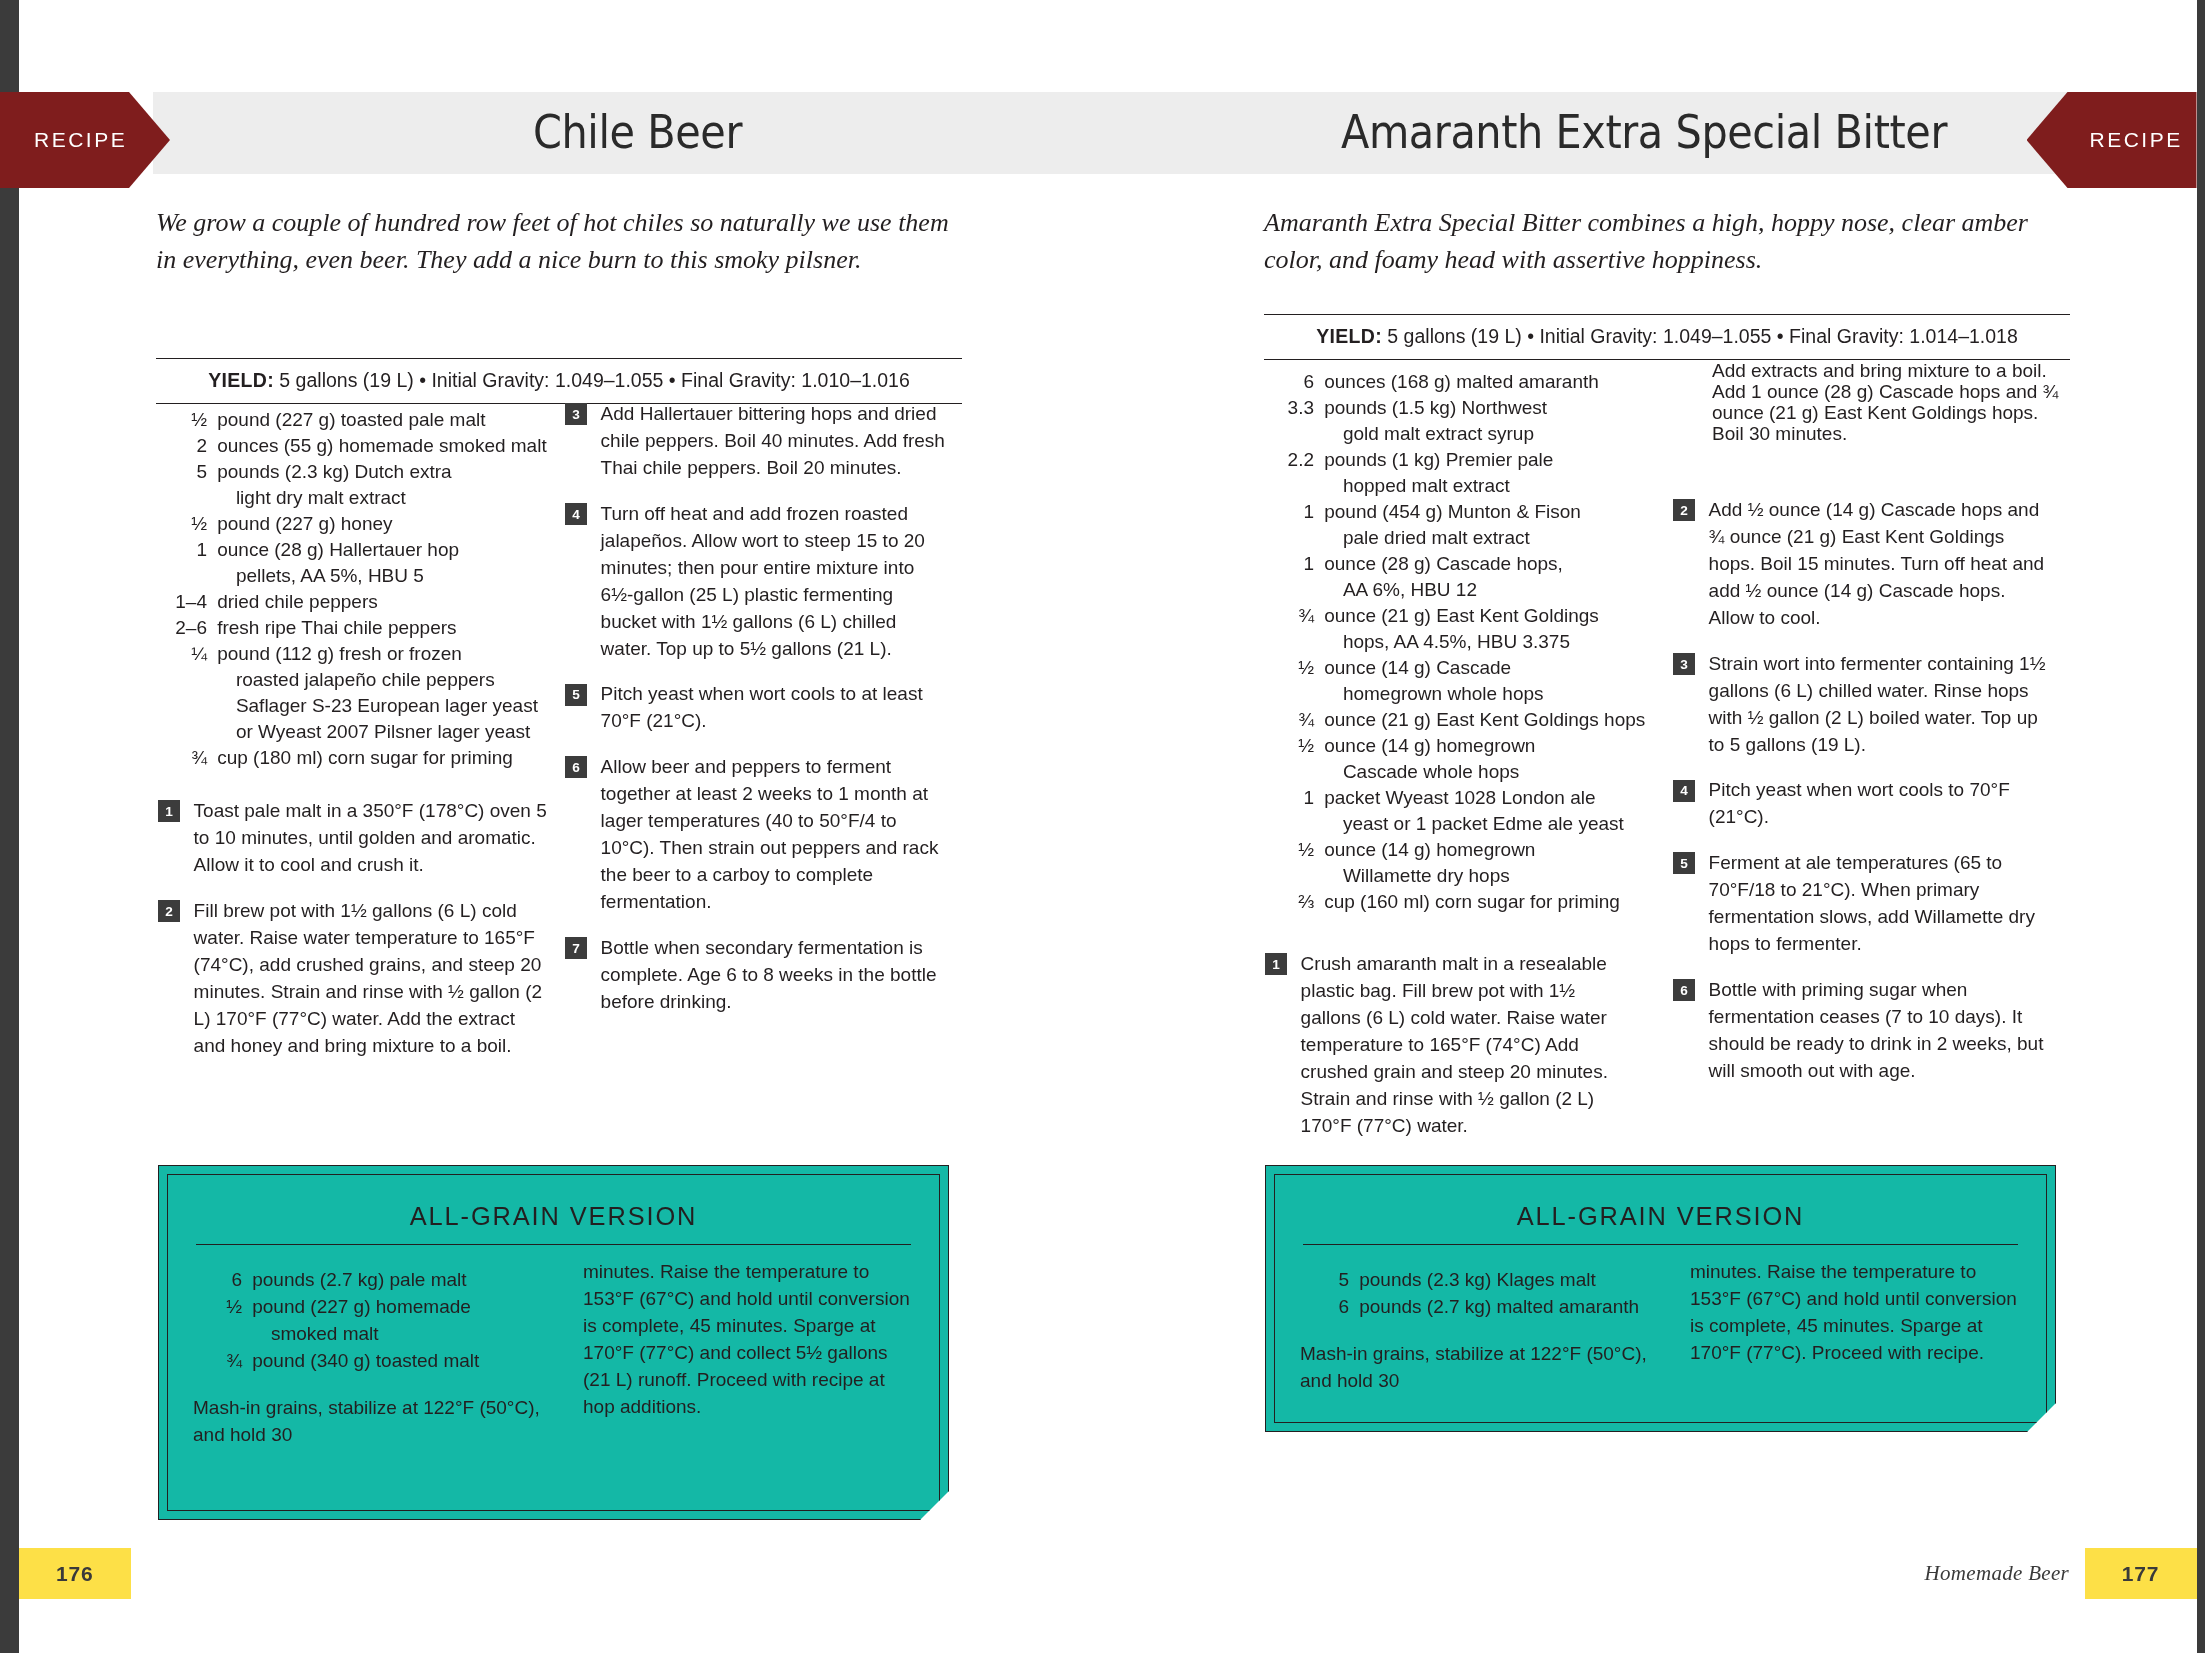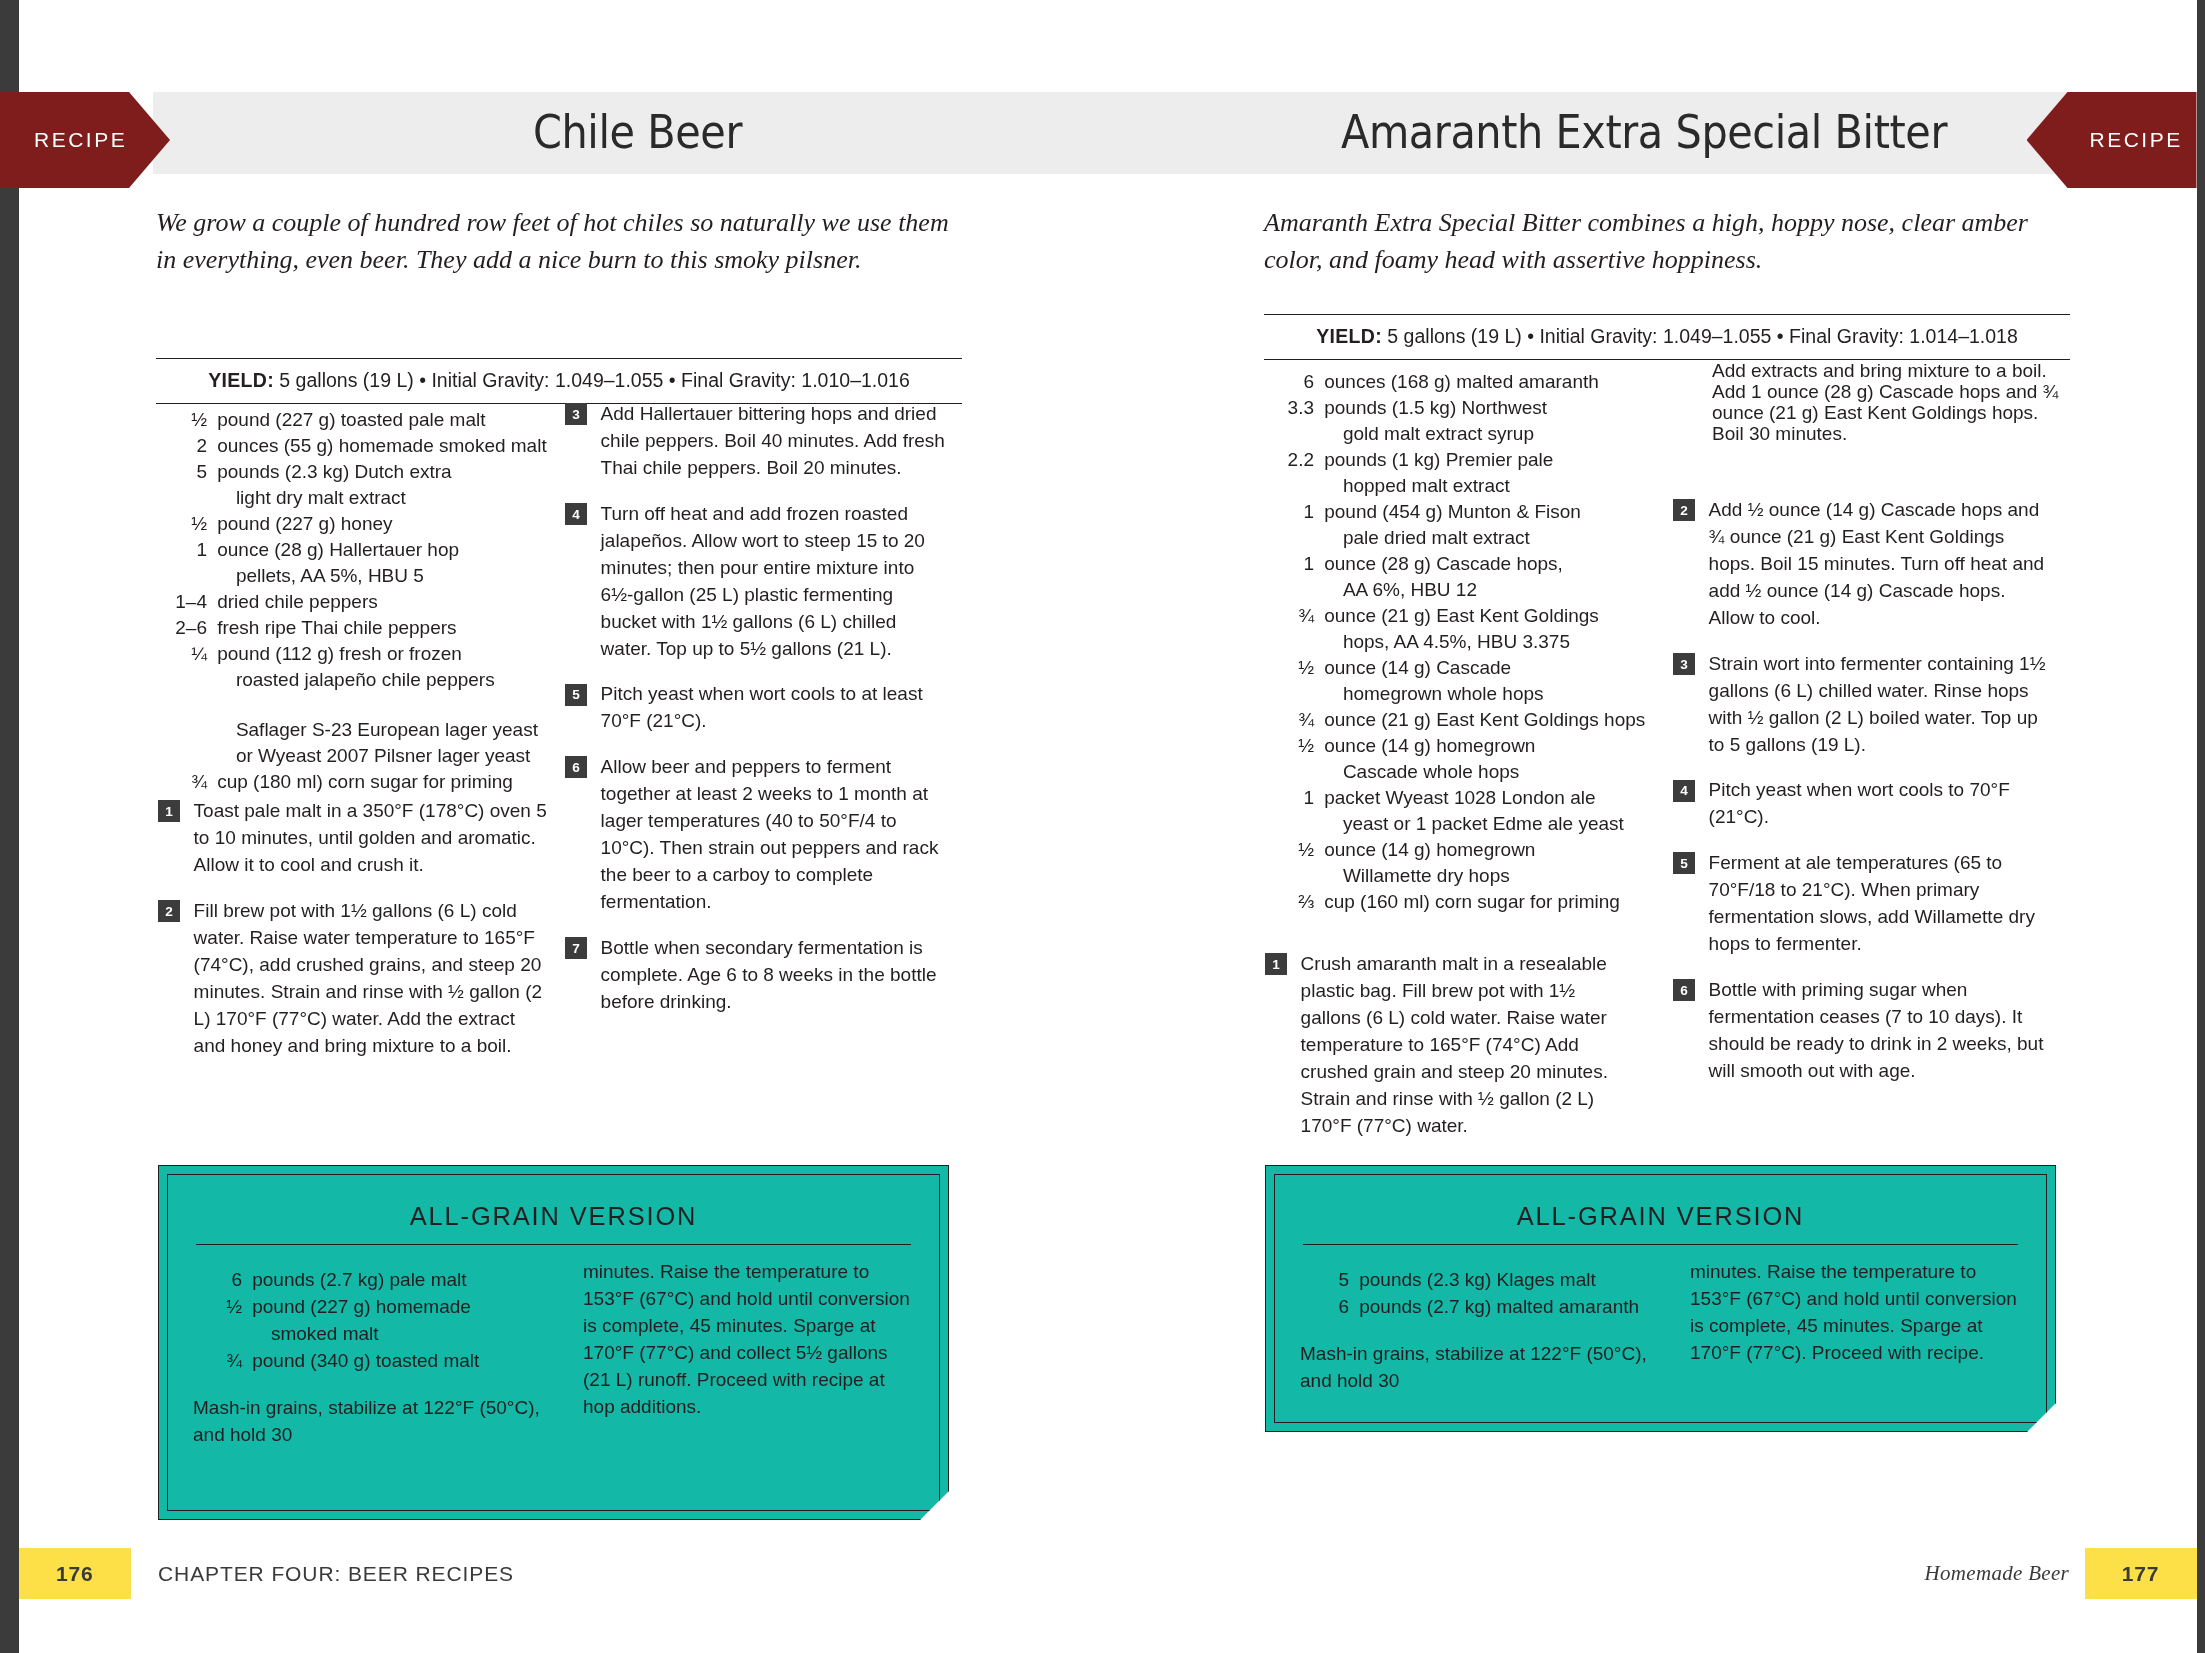--- a/index.html
+++ b/index.html
@@ -287,21 +287,21 @@
       <div class="ing-row">
         <div class="ing-qty">¼</div>
         <div class="ing-txt">pound (112 g) fresh or frozen</div>
       </div>
       <div class="ing-row">
         <div class="ing-qty"></div>
         <div class="ing-txt ing-indent" style="padding-left: 18.7px;">roasted jalapeño chile peppers</div>
       </div>
       <div class="ing-row">
         <div class="ing-qty"></div>
-        <div class="ing-txt ing-indent" style="padding-left: 18.7px; margin-top: 24px;">Saflager S-23 European lager yeast</div>
+        <div class="ing-txt ing-indent" style="padding-left: 18.7px;">Saflager S-23 European lager yeast</div>
       </div>
       <div class="ing-row">
         <div class="ing-qty"></div>
         <div class="ing-txt ing-indent" style="padding-left: 18.7px;">or Wyeast 2007 Pilsner lager yeast</div>
       </div>
       <div class="ing-row">
         <div class="ing-qty">¾</div>
         <div class="ing-txt">cup (180 ml) corn sugar for priming</div>
       </div>
     </div>
@@ -362,21 +362,20 @@
             <div class="ing-txt">pound (340 g) toasted malt</div>
           </div>
         </div>
       <div class="ag-spacer"></div>
       <div>Mash-in grains, stabilize at 122°F (50°C), and hold 30</div>
     </div>
     <div class="ag-col ag-left-c2">minutes. Raise the temperature to 153°F (67°C) and hold until conversion is complete, 45 minutes. Sparge at 170°F (77°C) and collect 5½ gallons (21 L) runoff. Proceed with recipe at hop additions.</div>
   </div>
 
   <div class="folio-box left">176</div>
-  <div class="footer-text left">CHAPTER FOUR: BEER RECIPES</div>
 
   <div class="banner right">
     <div class="banner-title">Amaranth Extra Special Bitter</div>
   </div>
   <div class="tag right">RECIPE</div>
 
   <div class="intro right">Amaranth Extra Special Bitter combines a high, hoppy nose, clear amber color, and foamy head with assertive hoppiness.</div>
 
   <div class="yield right">
     <b>YIELD:</b>

